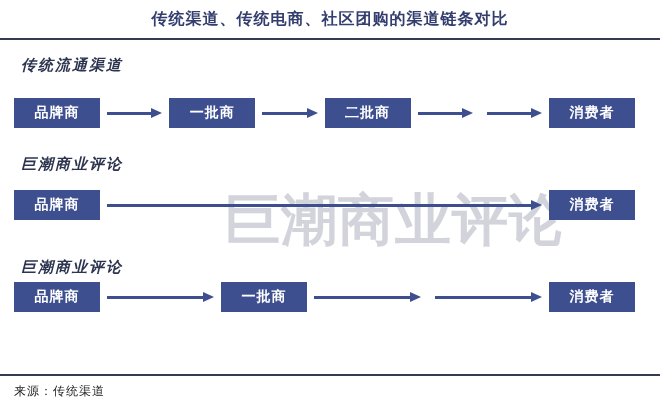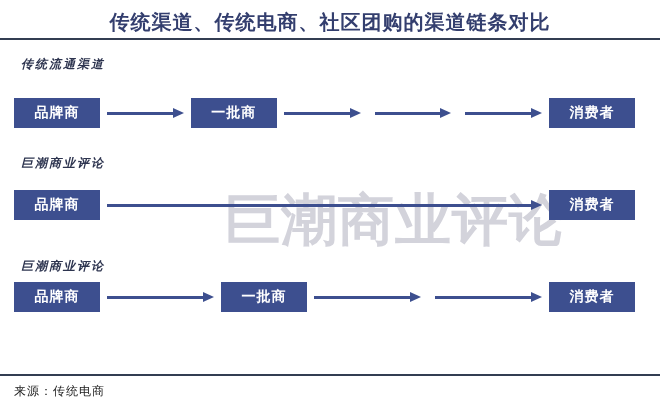--- a/index.html
+++ b/index.html
@@ -17,21 +17,21 @@
     height: 411px;
     background: #ffffff;
     font-family: "Liberation Sans", sans-serif;
     overflow: hidden;
   }
   .title {
     position: absolute;
     top: 9px; left: 0;
     width: 100%;
     text-align: center;
-    font-size: 20px;
+    font-size: 16px;
     font-weight: bold;
     letter-spacing: 1px;
     color: var(--title-color);
     z-index: 2;
   }
   .title-rule {
     position: absolute;
     top: 38px; left: 0;
     width: 660px; height: 2px;
     background: var(--rule-color);
@@ -44,21 +44,21 @@
     font-weight: bold;
     letter-spacing: 1px;
     white-space: nowrap;
     color: var(--watermark-color);
     z-index: 0;
     user-select: none;
   }
   .row-label {
     position: absolute;
     left: 21px;
-    font-size: 12px;
+    font-size: 15px;
     font-weight: bold;
     font-style: italic;
     font-family: "Liberation Serif", serif;
     color: var(--label-color);
     letter-spacing: 2px;
     z-index: 1;
   }
   .label-1 { top: 56px; }
   .label-2 { top: 155px; }
   .label-3 { top: 258px; }
@@ -138,20 +138,21 @@
       <div class="node">品牌商</div>
       <div class="arrow">
         <div class="stem"></div>
         <div class="head"></div>
       </div>
       <div class="node">一批商</div>
       <div class="arrow">
         <div class="stem"></div>
         <div class="head"></div>
       </div>
+      <div class="node">二批商</div>
       <div class="arrow">
         <div class="stem"></div>
         <div class="head"></div>
       </div>
       <div class="arrow">
         <div class="stem"></div>
         <div class="head"></div>
       </div>
       <div class="node">消费者</div>
     </div>
@@ -180,15 +181,15 @@
       </div>
       <div class="arrow">
         <div class="stem"></div>
         <div class="head"></div>
       </div>
       <div class="node">消费者</div>
     </div>
 
   <div class="bottom-rule"></div>
 
-  <div class="source">来源：传统电商</div>
+  <div class="source">来源：传统渠道</div>
 
 </div>
 
 </body></html>

